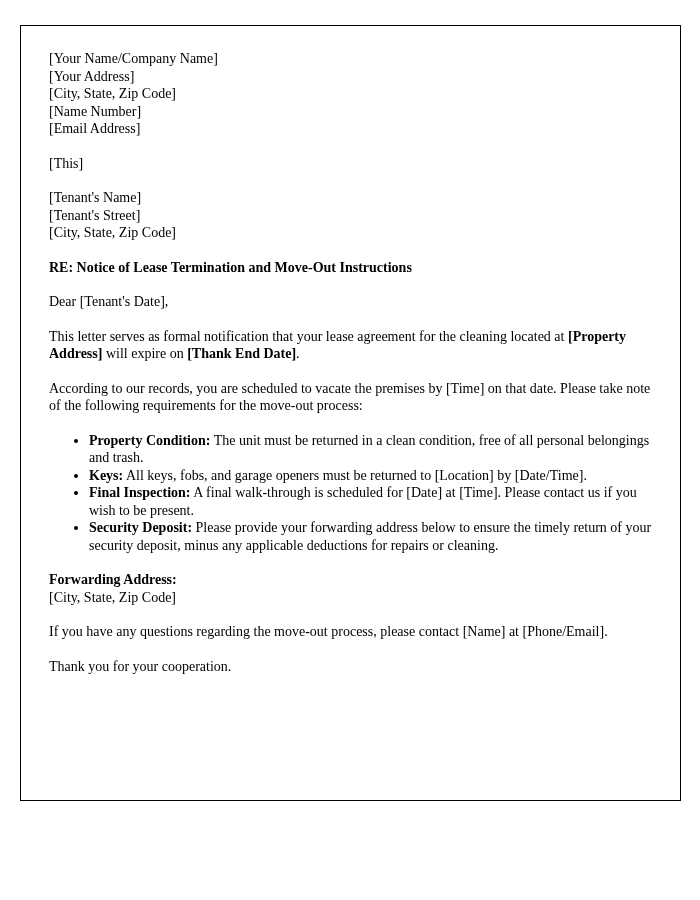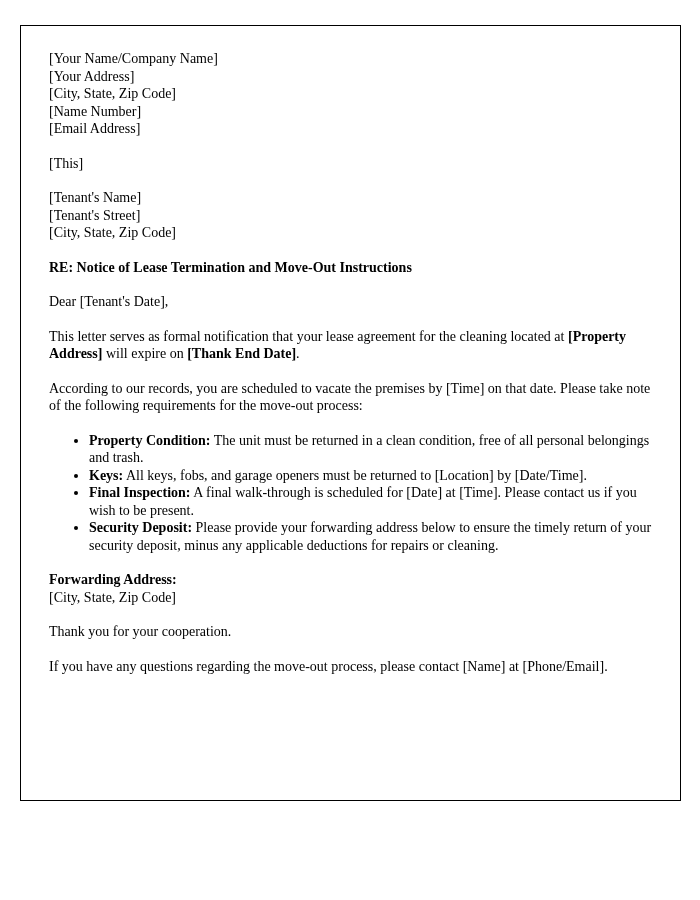--- a/index.html
+++ b/index.html
@@ -79,19 +79,19 @@
       <li><span class="bold">Keys:</span><span> All keys, fobs, and garage openers must be returned to [Location] by [Date/Time].</span></li>
       <li><span class="bold">Final Inspection:</span><span> A final walk-through is scheduled for [Date] at [Time]. Please contact us if you wish to be present.</span></li>
       <li><span class="bold">Security Deposit:</span><span> Please provide your forwarding address below to ensure the timely return of your security deposit, minus any applicable deductions for repairs or cleaning.</span></li>
     </ul>
 
     <div class="block">
       <div class="line bold">Forwarding Address:</div>
       <div class="line">[City, State, Zip Code]</div>
     </div>
 
+    <p>If you have any questions regarding the move-out process, please contact [Name] at [Phone/Email].</p>
+
     <p>Thank you for your cooperation.</p>
-
-    <p>If you have any questions regarding the move-out process, please contact [Name] at [Phone/Email].</p>
 
 
   </div>
 </div>
 
 </body></html>

